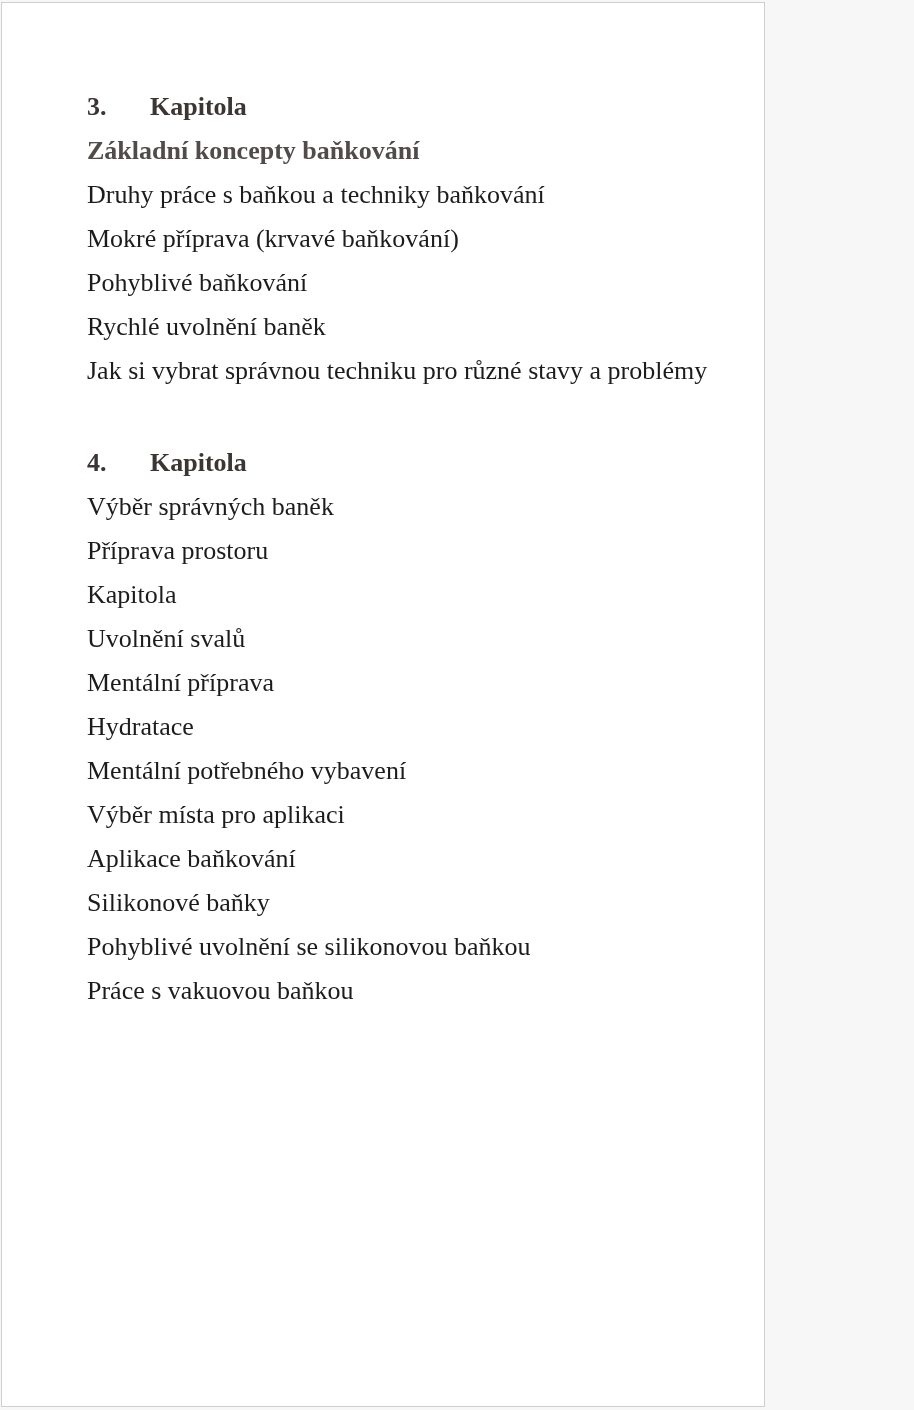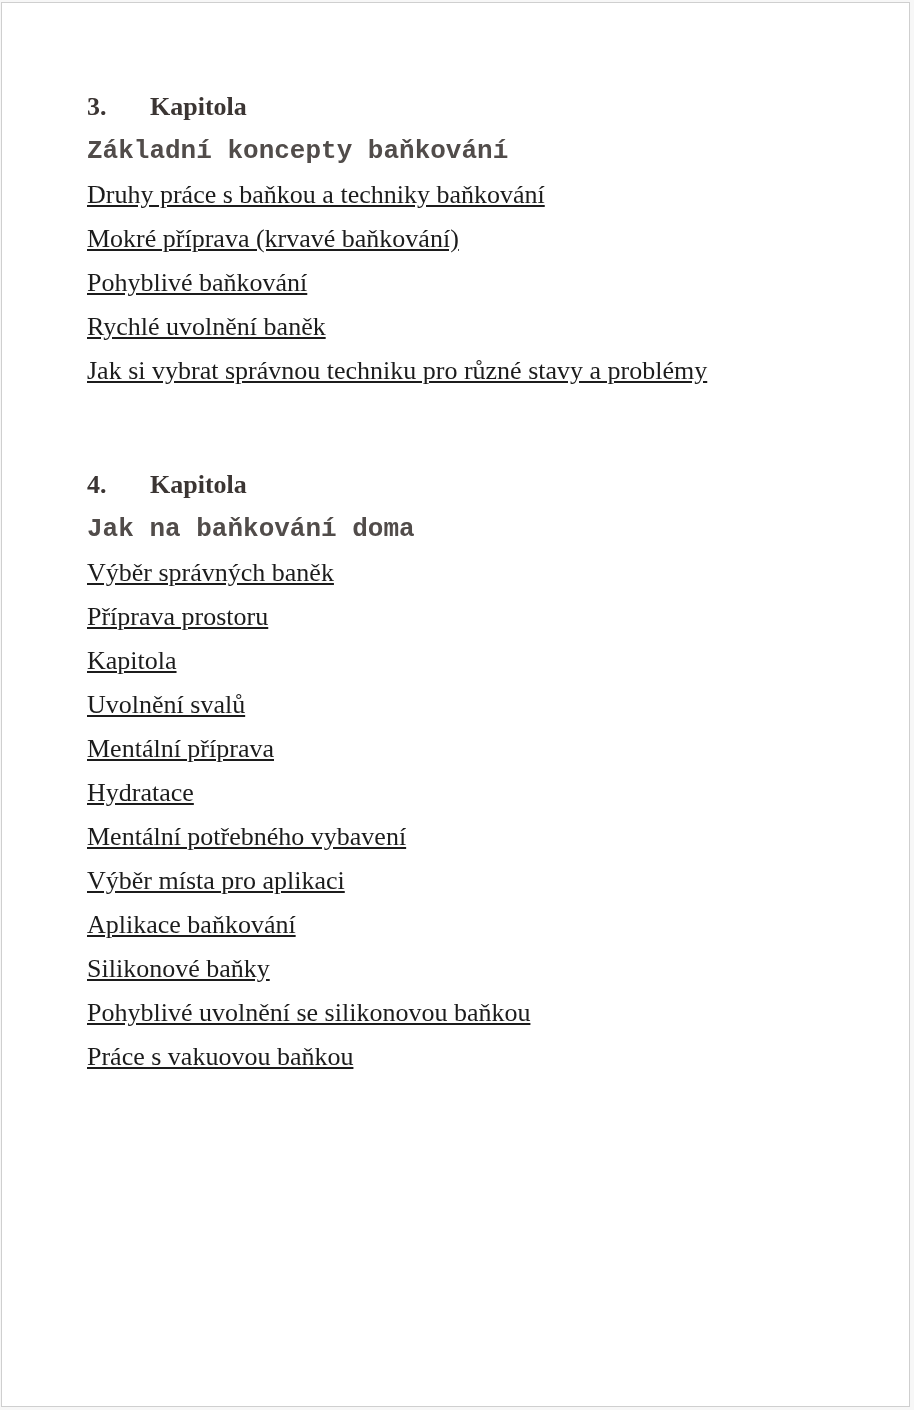--- a/index.html
+++ b/index.html
@@ -15,50 +15,48 @@
     width: 914px;
     height: 1410px;
     background: var(--outer-bg);
     font-family: "Liberation Serif", "DejaVu Serif", serif;
     overflow: hidden;
   }
   .page {
     position: absolute;
     top: 2px;
     left: 1px;
-    width: 909px;
+    width: 764px;
     height: 1405px;
     background: var(--page-bg);
     border: 1px solid var(--border-color);
   }
   .content {
     padding: 82px 40px 0 85px;
     font-size: 26px;
     line-height: 44px;
     color: var(--body-color);
   }
   .chapter + .chapter {
-    margin-top: 70px;
+    margin-top: 48px;
   }
   .chapter-heading {
     font-weight: bold;
     color: var(--heading-color);
   }
   .chapter-number {
     display: inline-block;
     width: 63px;
   }
   .chapter-title {
     font-weight: bold;
     color: var(--title-color);
-    font-family: Liberation Mono, monospace;
   }
   .toc-entry {
     color: var(--body-color);
-    text-decoration: underline;
   }
 </style>
 </head>
 <body>
 
 <main class="page">
   <div class="content">
   <section class="chapter">
     <div class="chapter-heading">
       <span class="chapter-number">3.</span><span class="chapter-label">Kapitola</span>
@@ -68,21 +66,20 @@
         <div class="toc-entry">Mokré příprava (krvavé baňkování)</div>
         <div class="toc-entry">Pohyblivé baňkování</div>
         <div class="toc-entry">Rychlé uvolnění baněk</div>
         <div class="toc-entry">Jak si vybrat správnou techniku pro různé stavy a problémy</div>
       </section>
 
   <section class="chapter">
     <div class="chapter-heading">
       <span class="chapter-number">4.</span><span class="chapter-label">Kapitola</span>
     </div>
-    <div class="chapter-title">Jak na baňkování doma</div>
   <div class="toc-entry">Výběr správných baněk</div>
         <div class="toc-entry">Příprava prostoru</div>
         <div class="toc-entry">Kapitola</div>
         <div class="toc-entry">Uvolnění svalů</div>
         <div class="toc-entry">Mentální příprava</div>
         <div class="toc-entry">Hydratace</div>
         <div class="toc-entry">Mentální potřebného vybavení</div>
         <div class="toc-entry">Výběr místa pro aplikaci</div>
         <div class="toc-entry">Aplikace baňkování</div>
         <div class="toc-entry">Silikonové baňky</div>

